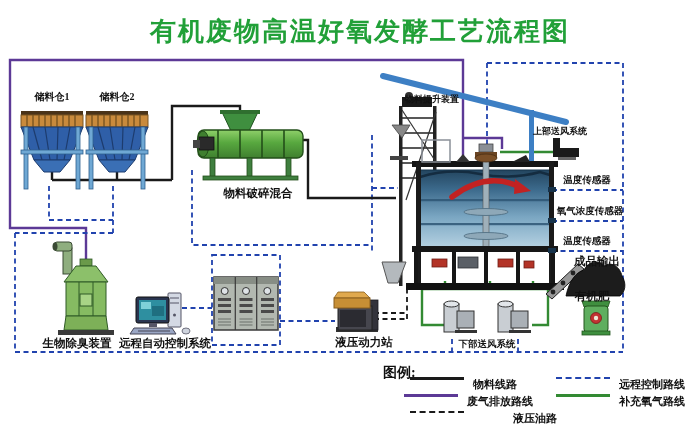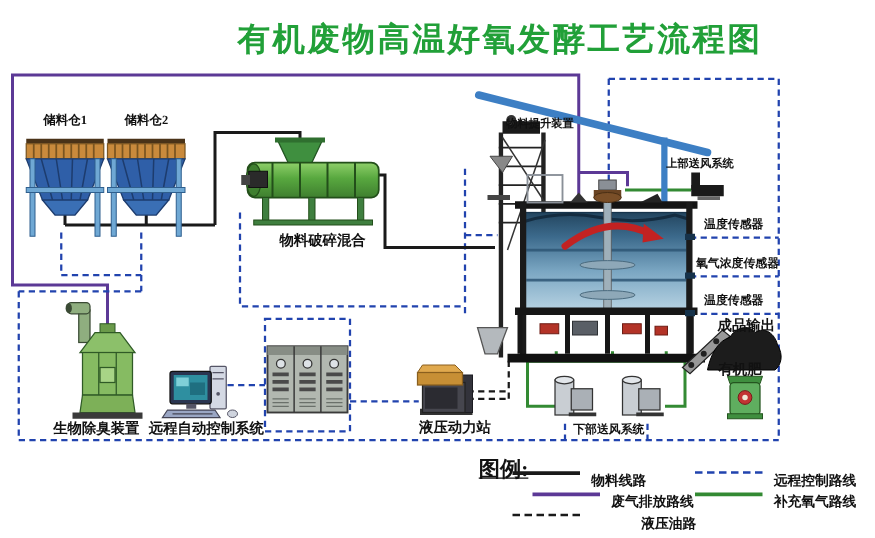--- a/index.html
+++ b/index.html
@@ -4,32 +4,32 @@
 <style>
   html,body{margin:0;padding:0;background:#fff;}
   #stage{position:relative;width:700px;height:430px;background:#ffffff;overflow:hidden;
          font-family:"Liberation Serif",serif;}
   #diagram-svg{position:absolute;left:0;top:0;}
   .lbl{position:absolute;transform:translate(-50%,-50%);white-space:nowrap;
        color:#111;font-weight:bold;font-size:10px;line-height:1;z-index:5;}
   .lbl.small{font-size:9px;}
   .lbl.sensor{font-size:9.5px;}
   .lbl.big{font-size:11.5px;}
-  #page-title{position:absolute;left:150px;top:14px;width:460px;text-align:right;
+  #page-title{position:absolute;left:150px;top:14px;width:460px;text-align:left;
       font-size:26px;font-weight:bold;color:#21a038;letter-spacing:2px;z-index:5;
       font-family:"Liberation Serif",serif;}
   .legend-item{position:absolute;display:flex;align-items:flex-start;z-index:5;}
   .legend-item .swatch{display:inline-block;width:54px;margin-right:9px;}
   .sw-material{border-top:3px solid #1a1a1a;}
   .sw-gas{border-top:3px solid #5c3996;}
   .sw-oil{border-top:2.5px dashed #1a1a1a;}
   .sw-remote{border-top:2.5px dashed #2143ae;}
   .sw-oxygen{border-top:3px solid #338a33;}
   .legend-item .txt{font-size:11px;font-weight:bold;color:#111;}
-  #legend-heading{position:absolute;left:383px;top:364px;font-size:17px;font-weight:bold;color:#111;z-index:5;text-decoration:underline;}
+  #legend-heading{position:absolute;left:383px;top:364px;font-size:14px;font-weight:bold;color:#111;z-index:5;}
 </style>
 </head>
 <body>
 
 <div id="stage">
 
   <div id="page-title">有机废物高温好氧发酵工艺流程图</div>
 
   <svg id="diagram-svg" width="700" height="430" viewBox="0 0 700 430">
     <defs>
@@ -284,21 +284,21 @@
   <div class="lbl big" style="left:77px;top:344px;">生物除臭装置</div>
   <div class="lbl big" style="left:165px;top:344px;">远程自动控制系统</div>
   <div class="lbl big" style="left:364px;top:343px;">液压动力站</div>
 
   <div id="legend-heading">图例:</div>
 
   <div class="legend-item" style="left:410px;top:377px;">
     <span class="swatch sw-material"></span>
     <span class="txt">物料线路</span>
   </div>
-  <div class="legend-item" style="left:426px;top:394px;">
+  <div class="legend-item" style="left:404px;top:394px;">
     <span class="swatch sw-gas"></span>
     <span class="txt">废气排放路线</span>
   </div>
   <div class="legend-item" style="left:410px;top:411px;gap:40px;">
     <span class="swatch sw-oil"></span>
     <span class="txt">液压油路</span>
   </div>
   <div class="legend-item" style="left:556px;top:377px;">
     <span class="swatch sw-remote"></span>
     <span class="txt">远程控制路线</span>

